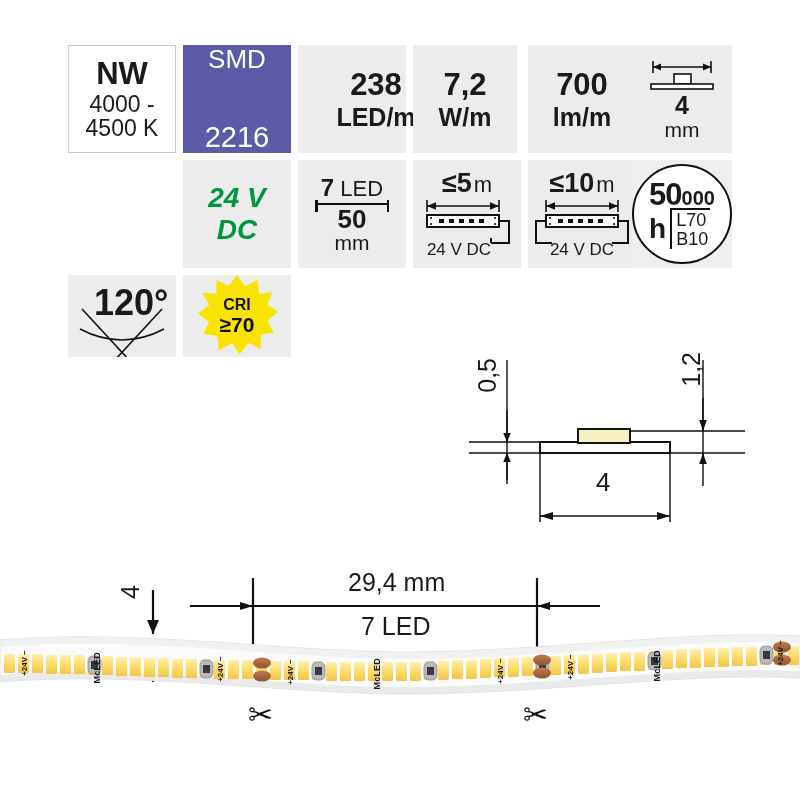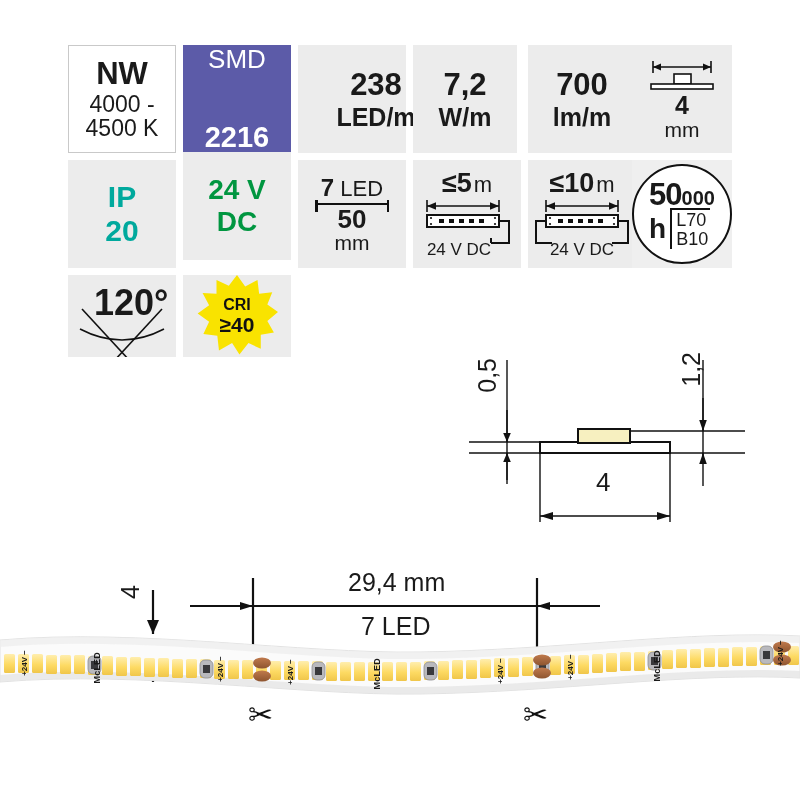--- a/index.html
+++ b/index.html
@@ -20,21 +20,21 @@
   .tile.purple{background:#5c5ba8;}
   .tile.plain{background:#ececec;}
 
   
   .nw-head{font-weight:bold;font-size:31px;letter-spacing:0px;text-align:right;}
   .nw-l1{font-size:23px;margin-top:4px;}
   .nw-l2{font-size:23px;margin-top:1px;}
 
   
   .smd-a{color:#ffffff;font-size:26px;font-weight:normal;}
-  .smd-b{color:#ffffff;font-size:29px;font-weight:bold;margin-top:3px;}
+  .smd-b{color:#ffffff;font-size:29px;font-weight:normal;margin-top:3px;}
 
   
   .m-num{font-size:31px;font-weight:bold;}
   .m-unit{font-size:25px;margin-top:5px;font-weight:bold;}
   .wtile-num{font-size:25px;font-weight:bold;}
   .wtile-unit{font-size:21px;margin-top:1px;}
 
   
   .ip-a{font-size:30px;font-weight:bold;color:#00a99d;}
   .ip-b{font-size:30px;font-weight:bold;color:#00a99d;margin-top:4px;}
@@ -138,26 +138,22 @@
 
         <rect x="27" y="15" width="17" height="10" fill="#fff" stroke="#111" stroke-width="1.6"></rect>
 
         <rect x="4" y="25" width="62" height="5" fill="#fff" stroke="#111" stroke-width="1.6"></rect>
       </svg>
     </span>
     <div class="wtile-num">4</div>
     <div class="wtile-unit">mm</div>
   </div>
 
-  <div class="tile plain" style="left:68px;top:160px;width:108px;height:108px;">
-    <div class="ip-a">IP</div>
-    <div class="ip-b">20</div>
-  </div>
-
-  <div class="tile plain" style="left:183px;top:152px;width:108px;height:108px;">
+
+  <div class="tile plain" style="left:183px;top:160px;width:108px;height:108px;font-style:italic;">
     <div class="v-a">24 V</div>
     <div class="v-b">DC</div>
   </div>
 
   <div class="tile plain" style="left:298px;top:160px;width:108px;height:108px;">
     <div class="led50-top">
       <b>7</b>
       <span>LED</span>
     </div>
     <div class="led50-rule"></div>
@@ -252,21 +248,21 @@
         <line x1="14" y1="34" x2="62" y2="86" stroke="#111" stroke-width="1.6"></line>
         <line x1="94" y1="34" x2="46" y2="86" stroke="#111" stroke-width="1.6"></line>
         <path d="M12 54 Q54 76 96 54" fill="none" stroke="#111" stroke-width="1.6"></path>
       </svg>
     </span>
   </div>
 
   <div class="tile plain" style="left:183px;top:275px;width:108px;height:82px;">
     <div class="star">
       <div class="cri-a">CRI</div>
-      <div class="cri-b">≥40</div>
+      <div class="cri-b">≥70</div>
     </div>
   </div>
 
   <div class="cs">
     <svg width="300" height="185" viewBox="0 0 300 185">
 
       <line x1="52" y1="10" x2="52" y2="130" stroke="#111" stroke-width="1.4"></line>
       <line x1="248" y1="10" x2="248" y2="110" stroke="#111" stroke-width="1.4"></line>
       <line x1="14" y1="92" x2="130" y2="92" stroke="#111" stroke-width="1.4"></line>
       <line x1="14" y1="103" x2="130" y2="103" stroke="#111" stroke-width="1.4"></line>

